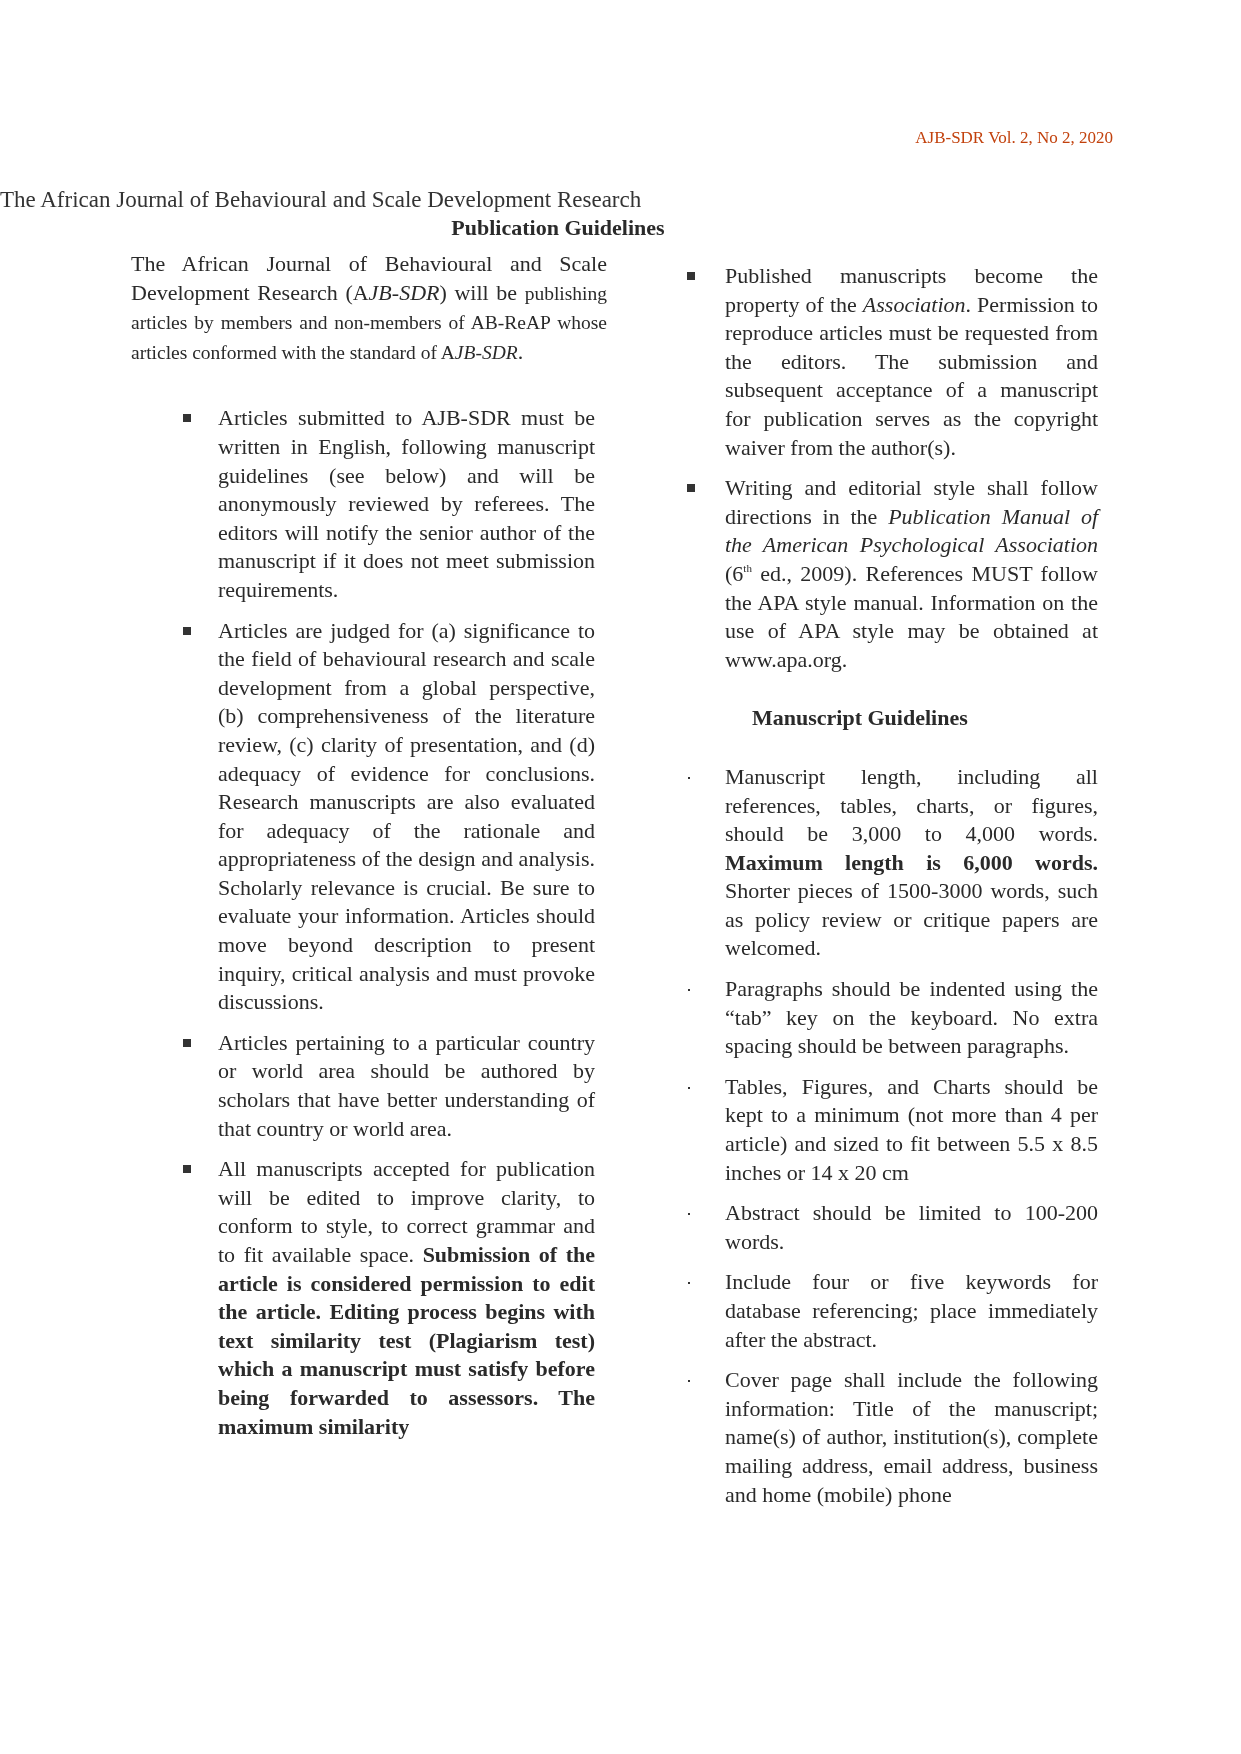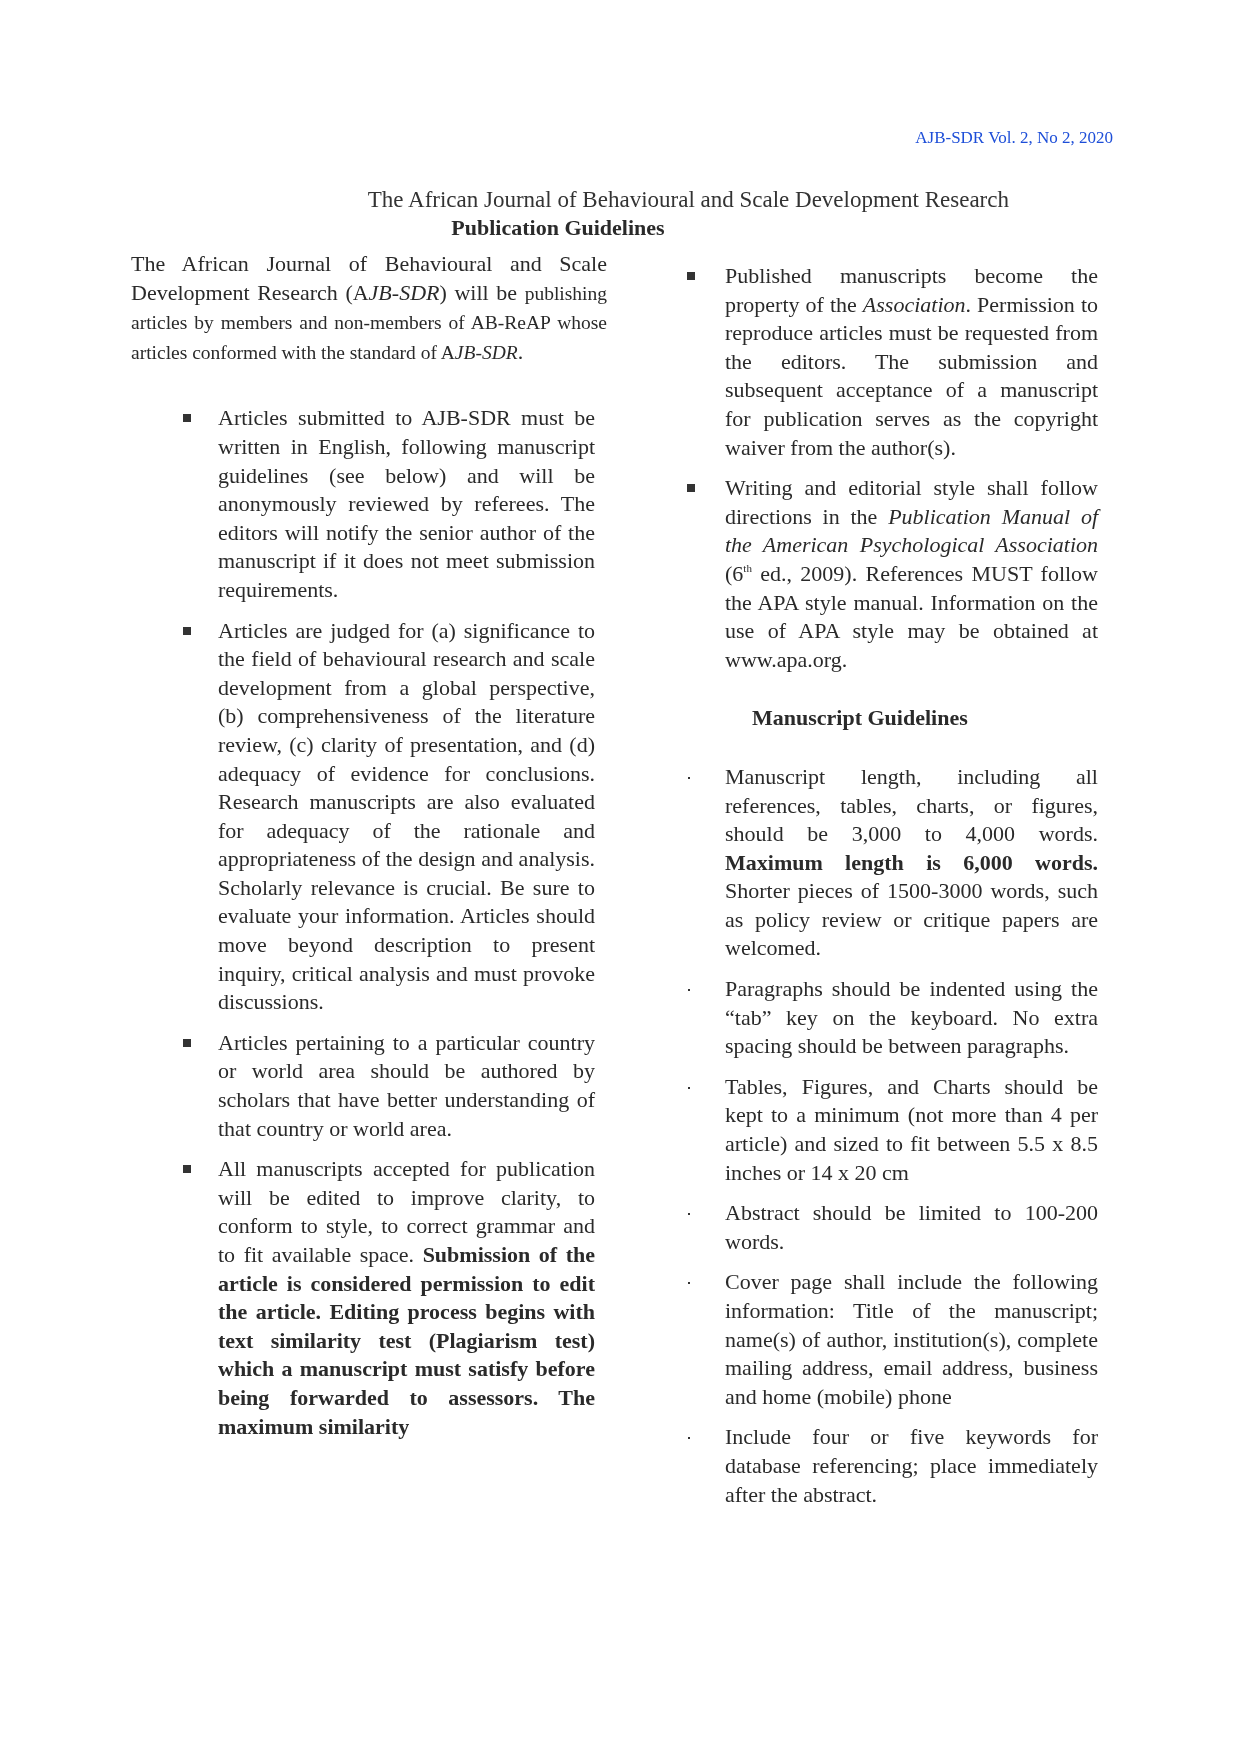--- a/index.html
+++ b/index.html
@@ -1,19 +1,19 @@
 <!DOCTYPE html>
 <html><head>
 <meta charset="utf-8">
 <style>
   html, body { margin: 0; padding: 0; background: #ffffff; }
   body { width: 1241px; height: 1754px; position: relative; overflow: hidden;
          font-family: "Liberation Serif", "DejaVu Serif", serif; color: #2a2a2a; }
-  .running-head { position: absolute; top: 128px; right: 128px; font-size: 17px; color: #1d4ed8; margin-left: 40px; }
-  .journal-title { position: absolute; top: 186px; left: 0; width: 1009px; text-align: right;
+  .running-head { position: absolute; top: 128px; right: 128px; font-size: 17px; color: #c2410c; margin-left: 40px; }
+  .journal-title { position: absolute; top: 186px; left: 0; width: 1009px; text-align: left;
                    font-size: 23px; line-height: 28px; color: #333; }
   .section-title { position: absolute; top: 214px; left: 0; width: 1116px; text-align: center;
                    font-size: 22px; line-height: 28px; font-weight: bold; color: #2a2a2a; }
   .col { position: absolute; font-size: 22px; line-height: 28.6px; text-align: justify; }
   .col-left { left: 131px; top: 250px; width: 476px; }
   .col-right { left: 666px; top: 250px; width: 444px; }
   .intro { margin: 0 0 37px 0; }
   .intro .small { font-size: 19.5px; }
   ul.list { list-style: none; margin: 0; padding: 0; }
   ul.list li { position: relative; margin: 12px; }
@@ -52,16 +52,16 @@
   </ul>
 
   <div class="subhead">Manuscript Guidelines</div>
 
   <ul class="list dots">
     <li><span class="dot"></span><span>Manuscript length, including all references, tables, charts, or figures, should be 3,000 to 4,000 words. </span><span class="bold">Maximum length is 6,000 words.</span><span> Shorter pieces of 1500-3000 words, such as policy review or critique papers are welcomed.</span></li>
     <li><span class="dot"></span></li>
     <li><span class="dot"></span><span>Paragraphs should be indented using the “tab” key on the keyboard. No extra spacing should be between paragraphs.</span></li>
     <li><span class="dot"></span><span>Tables, Figures, and Charts should be kept to a minimum (not more than 4 per article) and sized to fit between 5.5 x 8.5 inches or 14 x 20 cm</span></li>
     <li><span class="dot"></span><span>Abstract should be limited to 100-200 words.</span></li>
+    <li><span class="dot"></span><span>Include four or five keywords for database referencing; place immediately after the abstract.</span></li>
     <li><span class="dot"></span><span>Cover page shall include the following information:  Title of the manuscript; name(s) of author, institution(s), complete mailing address, email address, business and home (mobile) phone</span></li>
-    <li><span class="dot"></span><span>Include four or five keywords for database referencing; place immediately after the abstract.</span></li>
   </ul>
 </div>
 
 </body></html>

